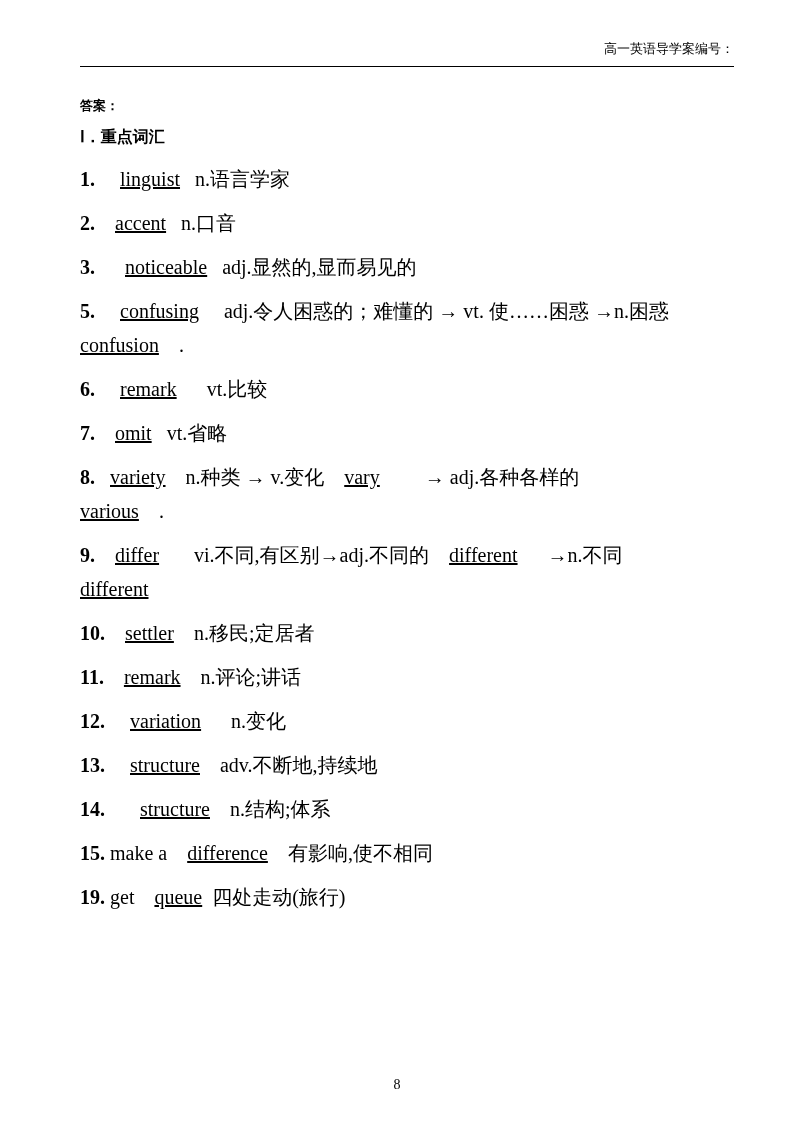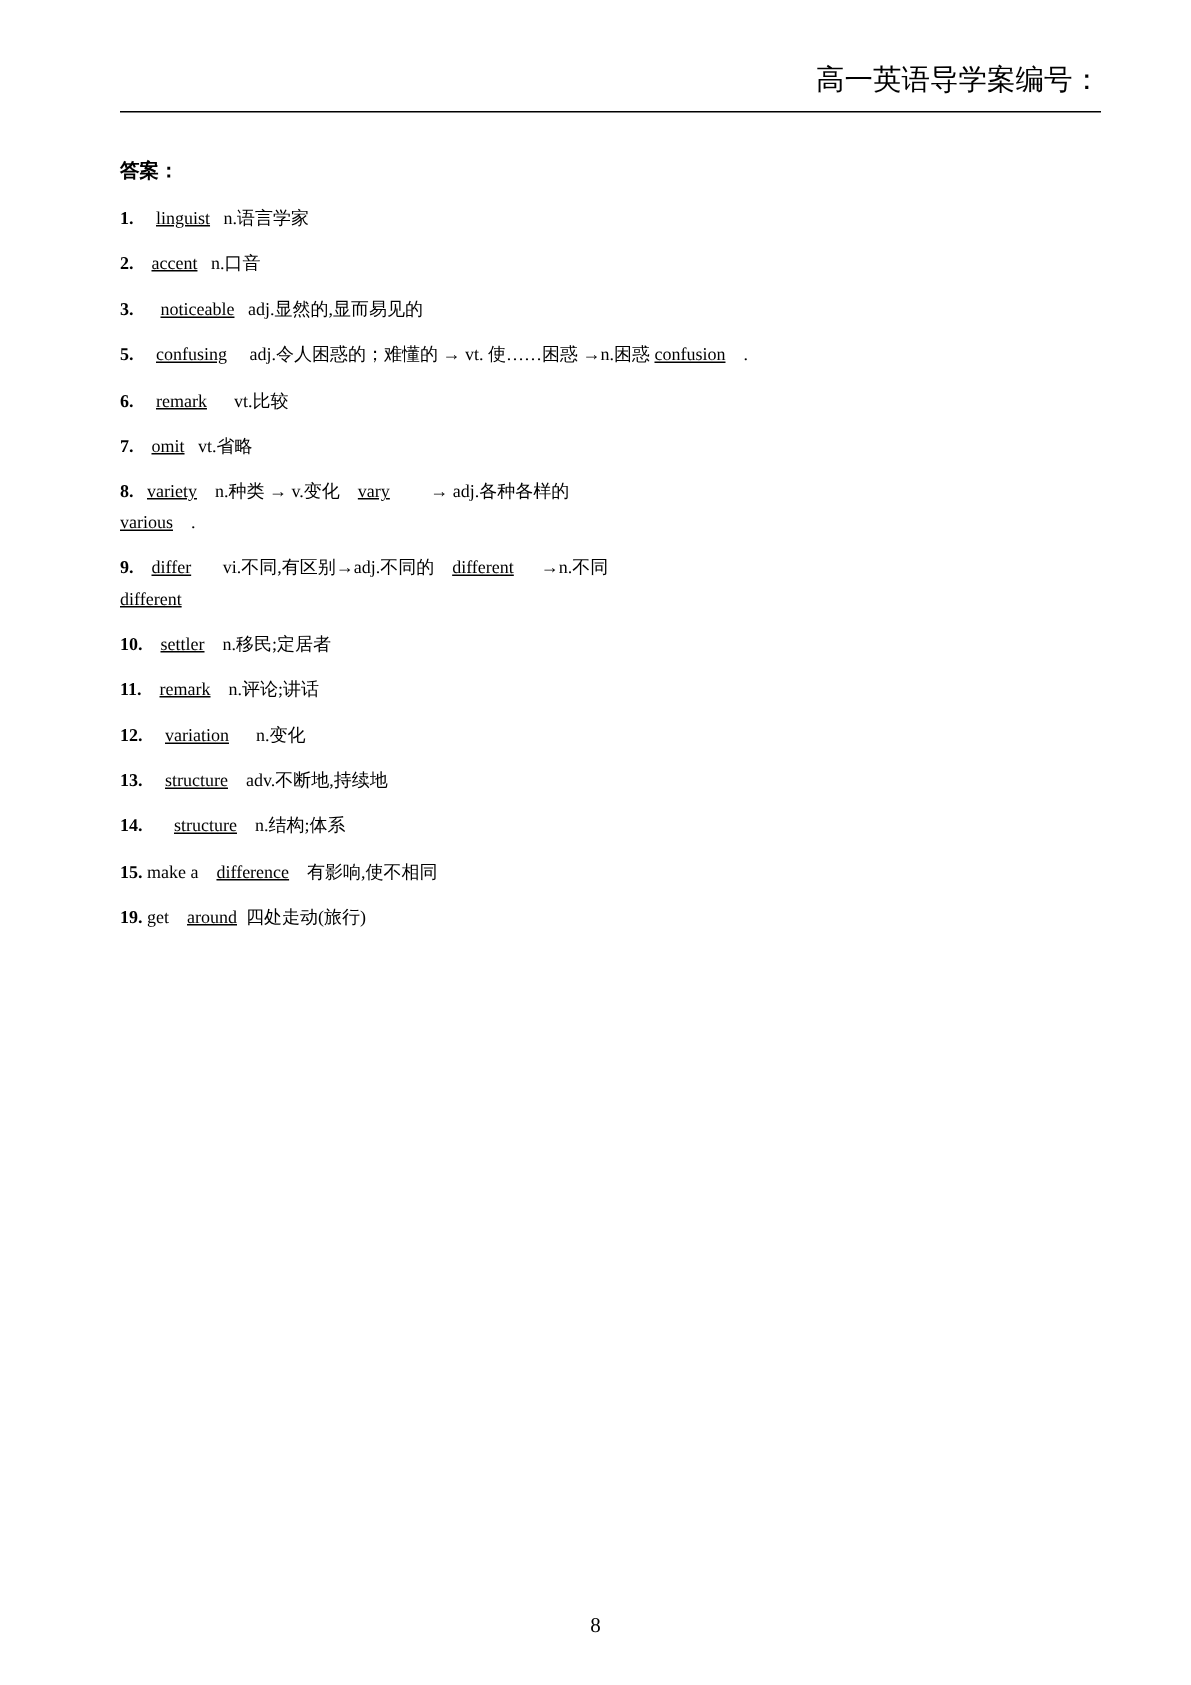--- a/index.html
+++ b/index.html
@@ -29,21 +29,21 @@
       display: flex;
       justify-content: flex-end;
       align-items: center;
       padding-bottom: 8px;
       border-bottom: 1.5px solid #000;
       margin-bottom: 30px;
       font-size: 13px;
     }
 
     .header-text {
-      font-size: 19px;
+      font-size: 13px;
       font-family: Liberation Mono, monospace;
     }
 
     .answer-title {
       font-size: 13px;
       font-weight: bold;
       margin-bottom: 12px;
       font-family: "SimSun", serif;
     }
 
@@ -55,21 +55,21 @@
     }
 
     .vocab-list {
       list-style: none;
       padding: 0;
     }
 
     .vocab-item {
       margin-bottom: 10px;
       line-height: 1.7;
-      font-size: 12px;
+      font-size: 20px;
       font-family: "SimSun", serif;
     }
 
     .vocab-item .num {
       font-weight: bold;
     }
 
     .underline {
       text-decoration: underline;
       font-family: "Times New Roman", "SimSun", serif;
@@ -88,20 +88,21 @@
 <body>
 
 <div class="page">
 
   <div class="header">
     <span class="header-text">高一英语导学案编号：</span>
   </div>
 
   <div class="answer-title">答案：</div>
 
+  <div class="section-title">Ⅰ．重点词汇</div>
 
   <ul class="vocab-list">
 
     <li class="vocab-item">
       <span class="num">1.</span>
       <span>&nbsp;&nbsp;&nbsp;</span>
       <span class="underline">linguist</span>
       <span>&nbsp; n.语言学家</span>
     </li>
 
@@ -204,20 +205,20 @@
     <li class="vocab-item">
       <span class="num">15.</span>
       <span>make a&nbsp;&nbsp;&nbsp;</span>
       <span class="underline">difference</span>
       <span>&nbsp;&nbsp;&nbsp;有影响,使不相同</span>
     </li>
 
     <li class="vocab-item">
       <span class="num">19.</span>
       <span>get&nbsp;&nbsp;&nbsp;</span>
-      <span class="underline">around</span>
+      <span class="underline">queue</span>
       <span>&nbsp;四处走动(旅行)</span>
     </li>
 
   </ul>
 
   <div class="page-number">8</div>
 </div>
 
 </body></html>

